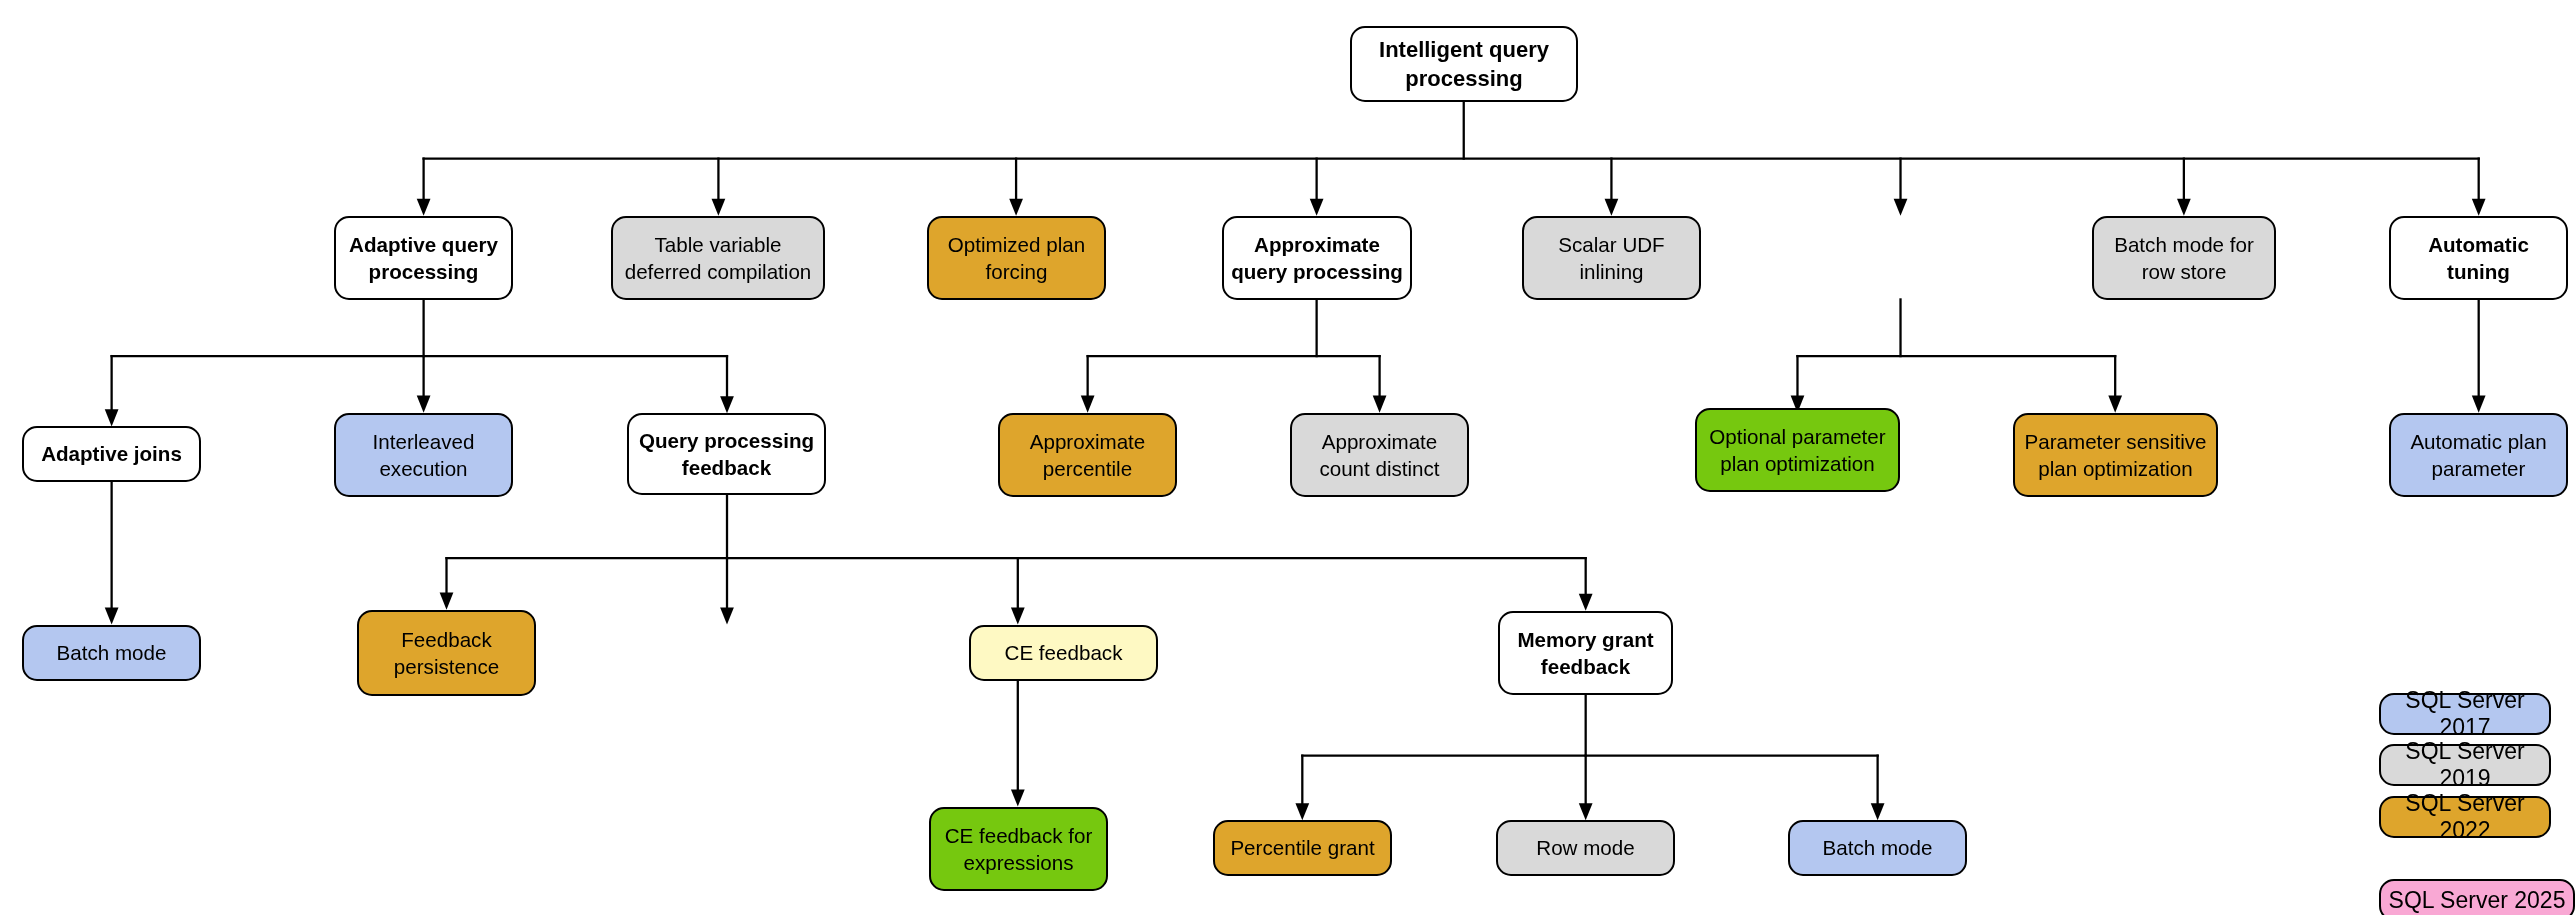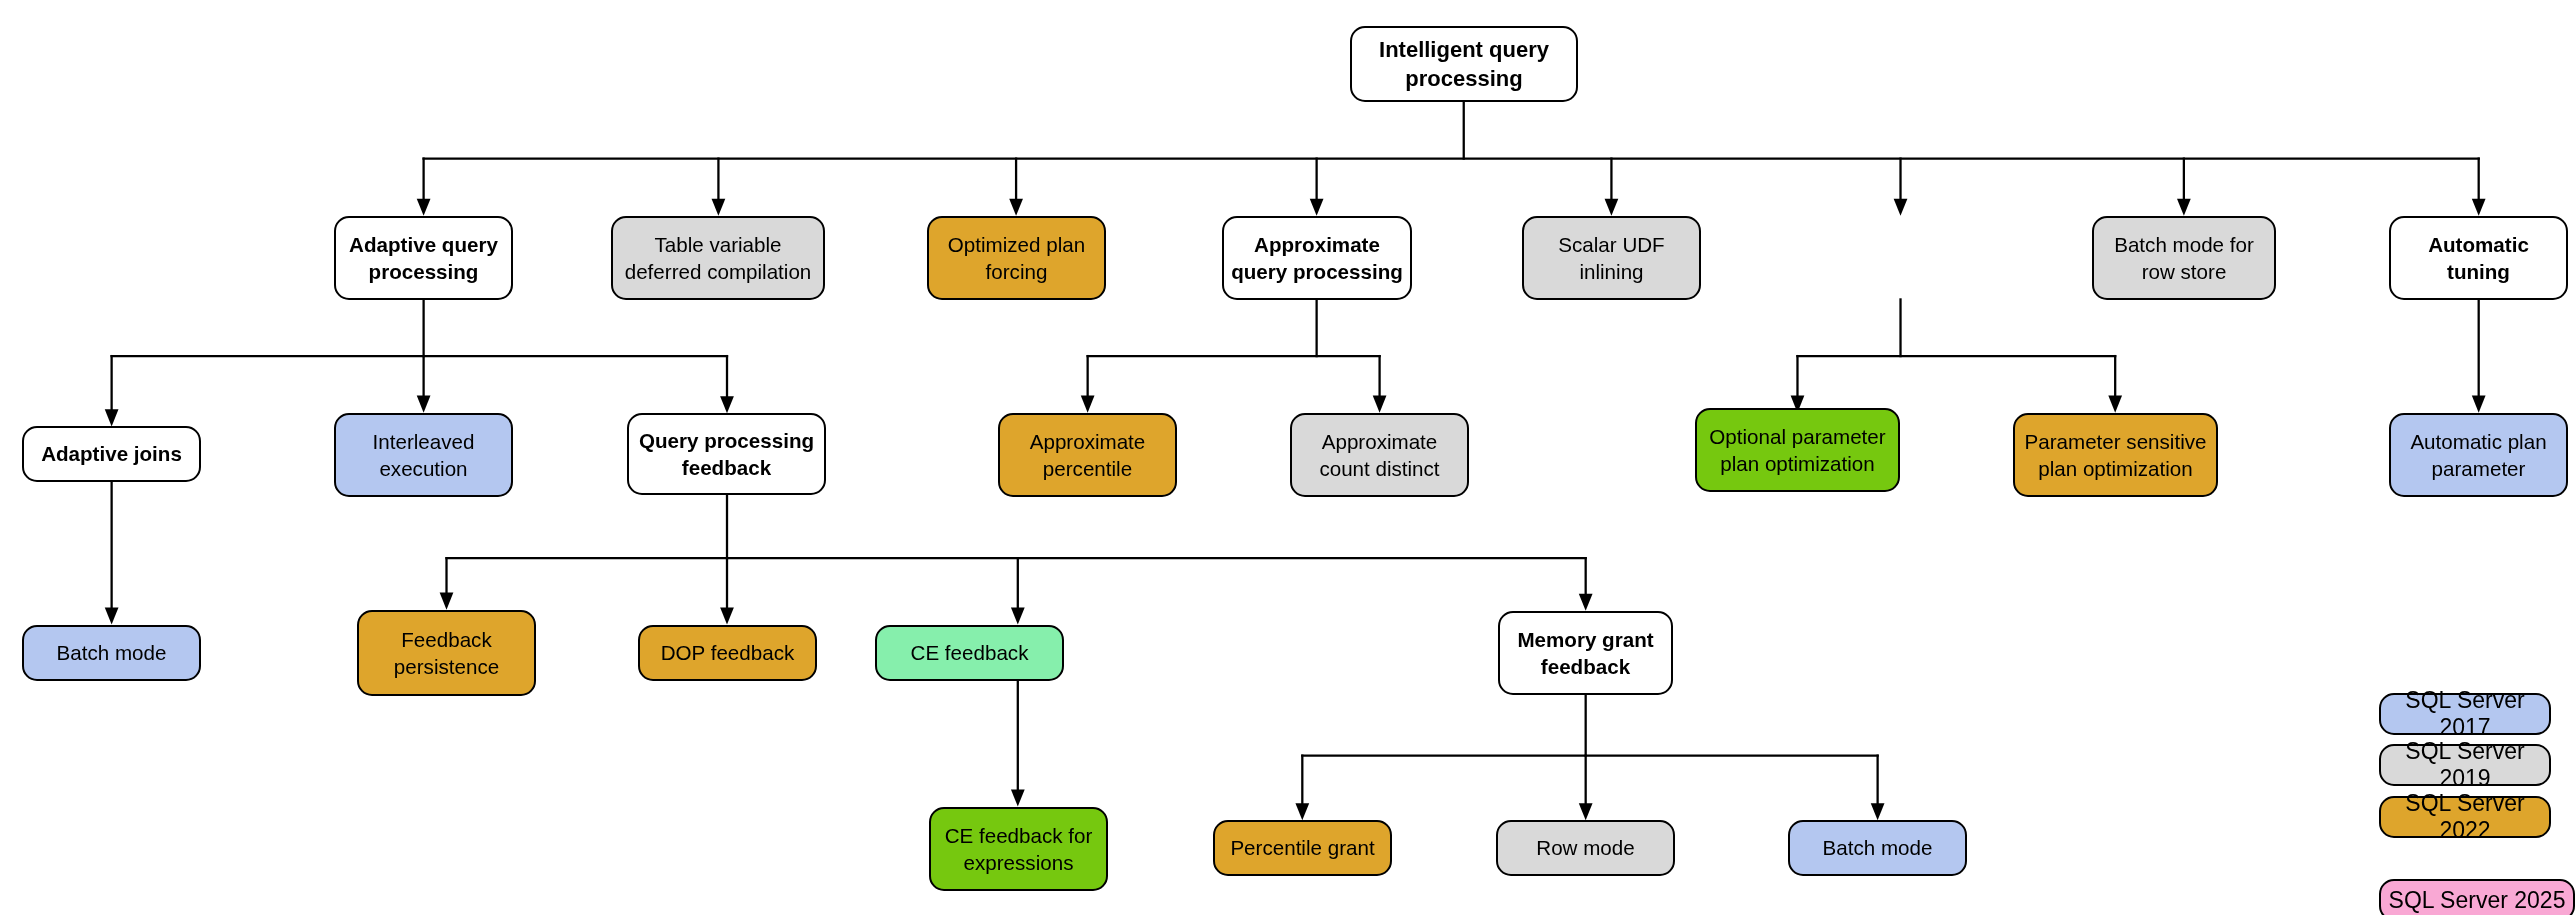--- a/index.html
+++ b/index.html
@@ -146,22 +146,21 @@
 count distinct</div>
     <div class="node" style="left: 1695px; top: 408px; width: 205px; height: 84px; background: rgb(118, 200, 15);">Optional parameter
 plan optimization</div>
     <div class="node" style="left: 2013px; top: 413px; width: 205px; height: 84px; background: rgb(222, 165, 44);">Parameter sensitive
 plan optimization</div>
     <div class="node" style="left: 2389px; top: 413px; width: 179px; height: 84px; background: rgb(180, 199, 240);">Automatic plan
 parameter</div>
     <div class="node" style="left: 22px; top: 625px; width: 179px; height: 56px; background: rgb(180, 199, 240);">Batch mode</div>
     <div class="node" style="left: 357px; top: 610px; width: 179px; height: 86px; background: rgb(222, 165, 44);">Feedback
 persistence</div>
-    <div class="node" style="left: 638px; top: 625px; width: 179px; height: 56px; background: rgb(222, 165, 44);">DOP feedback</div>
-    <div class="node" style="left: 875px; top: 625px; width: 189px; height: 56px; background: #86efac;">CE feedback</div>
+    <div class="node" style="left: 969px; top: 625px; width: 189px; height: 56px; background: #fef9c3;">CE feedback</div>
     <div class="node bold" style="left: 1498px; top: 611px; width: 175px; height: 84px; background: rgb(255, 255, 255);">Memory grant
 feedback</div>
     <div class="node" style="left: 929px; top: 807px; width: 179px; height: 84px; background: rgb(118, 200, 15);">CE feedback for
 expressions</div>
     <div class="node" style="left: 1213px; top: 820px; width: 179px; height: 56px; background: rgb(222, 165, 44);">Percentile grant</div>
     <div class="node" style="left: 1496px; top: 820px; width: 179px; height: 56px; background: rgb(217, 217, 217);">Row mode</div>
     <div class="node" style="left: 1788px; top: 820px; width: 179px; height: 56px; background: rgb(180, 199, 240);">Batch mode</div>
     <div class="legend-item" style="left: 2379px; top: 693px; width: 172px; height: 42px; background: rgb(180, 199, 240);">SQL Server 2017</div>
     <div class="legend-item" style="left: 2379px; top: 744px; width: 172px; height: 42px; background: rgb(217, 217, 217);">SQL Server 2019</div>
     <div class="legend-item" style="left: 2379px; top: 796px; width: 172px; height: 42px; background: rgb(222, 165, 44);">SQL Server 2022</div>

